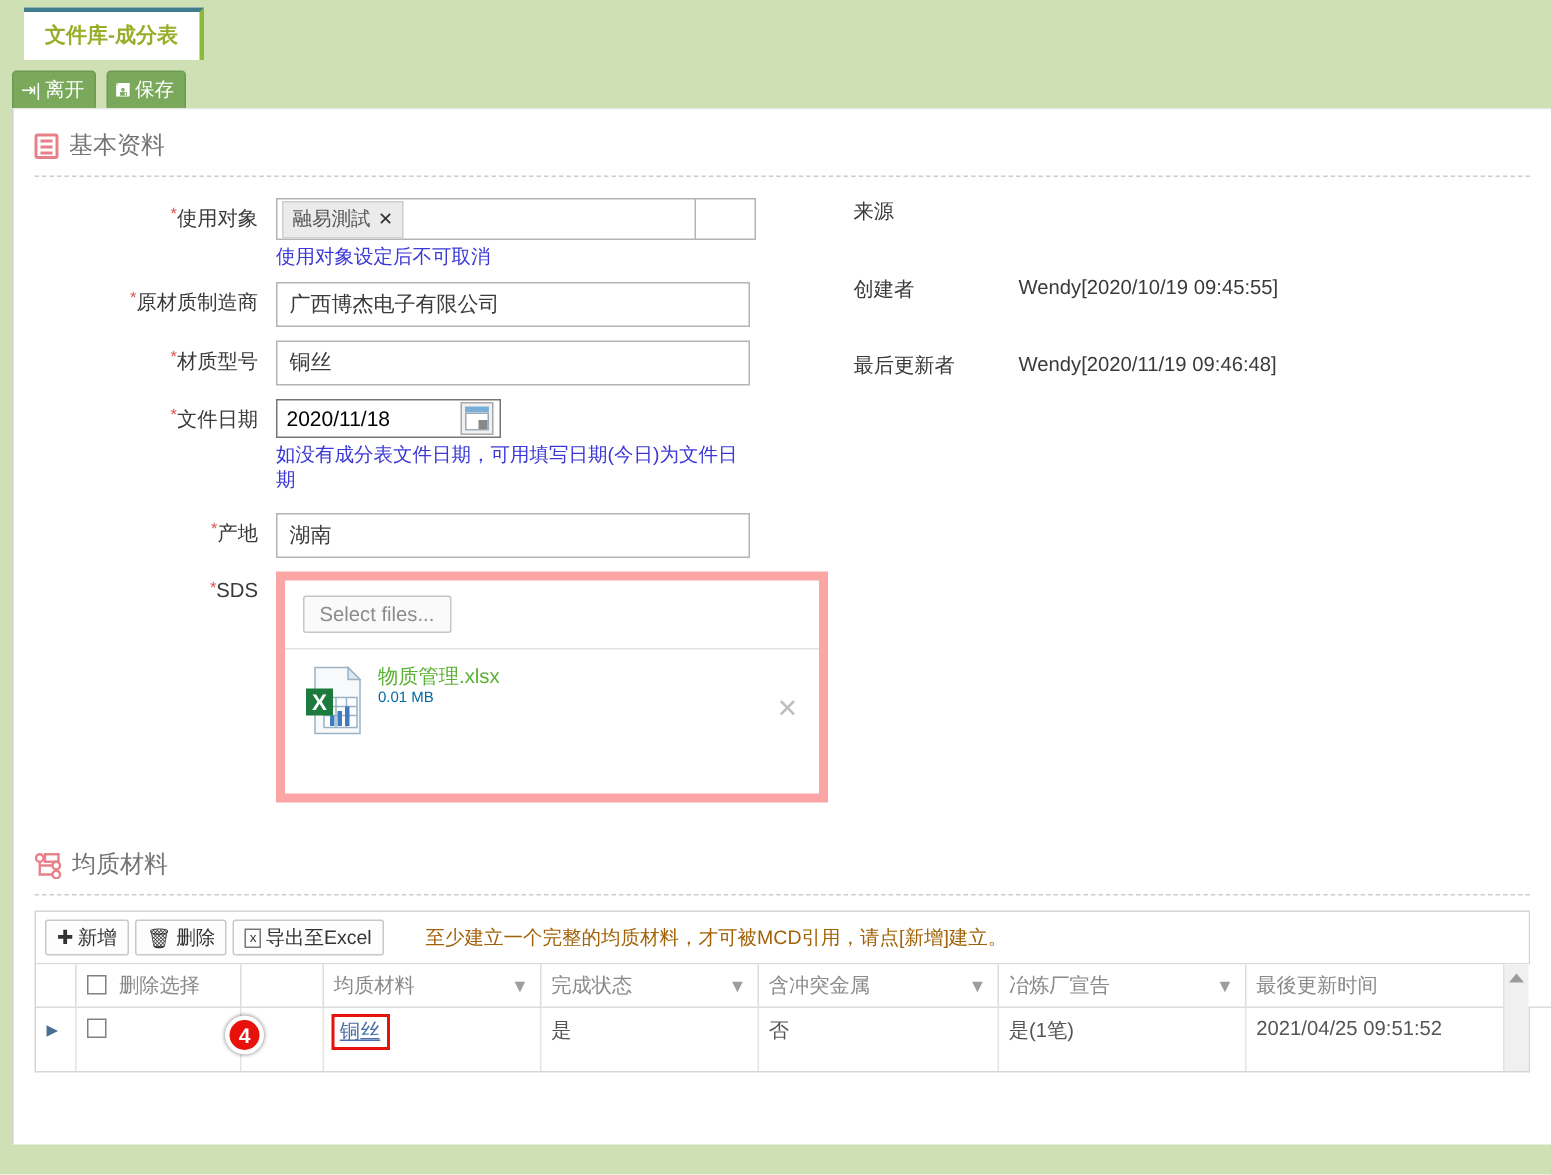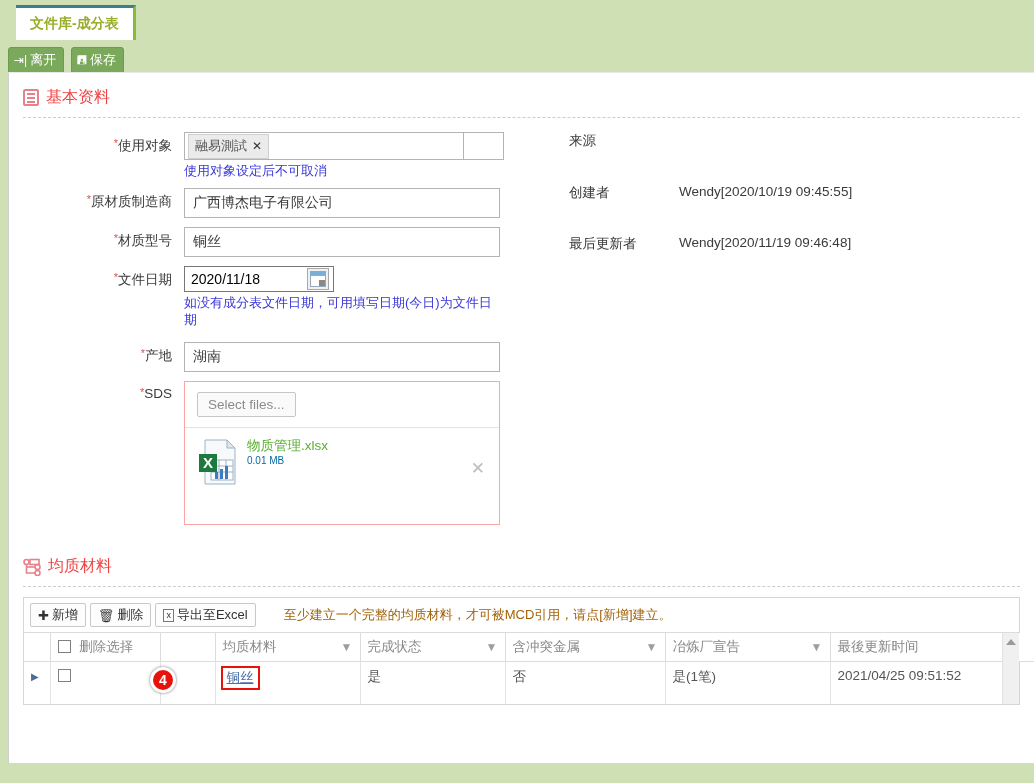--- a/index.html
+++ b/index.html
@@ -41,21 +41,21 @@
     margin:0 0 0 8px;
     width:1026px;
     height:691px;
     background:#ffffff;
     border-left:1px solid #cfcfcf;
     border-top:1px solid #e9e9e9;
     overflow:hidden;
   }
   .section-hd {
     display:flex; align-items:center; gap:7px;
-    padding:14px 0 0 14px; font-size:16px; color:#ef4444;
+    padding:14px 0 0 14px; font-size:16px; color:#737373;
   }
   .divider { border-top:1px dashed #cccccc; margin:9px 14px 0 14px; }
   
   .ico-list { width:16px; height:17px; border:2px solid #e8808a; border-radius:2px;
               display:inline-block; position:relative; }
   .ico-list:before, .ico-list:after {
     content:""; position:absolute; left:2px; right:2px; height:2px; background:#e8808a;
   }
   .ico-list:before { top:2px; box-shadow:0 4px 0 #e8808a; }
   .ico-list:after  { top:10px; }
@@ -99,21 +99,21 @@
   .calbtn .top { position:absolute; left:2px; right:2px; top:2px; height:4px; background:#7aaed6; }
   .calbtn .bd  { position:absolute; left:2px; right:2px; top:6px; bottom:2px;
                  background:#fff; border:1px solid #9ab; }
   .calbtn .dot { position:absolute; right:3px; bottom:3px; width:6px; height:6px; background:#888; }
   
   .rcol { position:absolute; left:560px; top:14px; width:460px; }
   .rrow { display:flex; align-items:flex-start; margin-bottom:25px; }
   .rlab { width:110px; text-align:left; padding-right:14px; font-size:13.5px; color:#3a3a3a; white-space:nowrap; }
   .rval { font-size:13.5px; color:#3a3a3a; }
   
-  .upload { width:316px; border:1px solid #fca5a5; background:#fff; }
+  .upload { width:368px; border:6px solid #fca5a5; background:#fff; }
   .upload-hd { padding:10px 12px; border-bottom:1px solid #e2e2e2; }
   .selbtn {
     display:inline-block; border:1px solid #c6c6c6; background:#fafafa;
     color:#8c8c8c; font-size:13.5px; padding:4px 10px; border-radius:2px; cursor:pointer;
   }
   .upload-bd { position:relative; height:96px; padding:10px 12px; }
   .filerow { display:flex; align-items:flex-start; gap:8px; }
   .xlsicon { width:42px; height:50px; position:relative; flex:0 0 auto; }
   .fname { color:#5ab031; font-size:13.5px; line-height:16px; }
   .fname .ext { color:#5ab031; }

